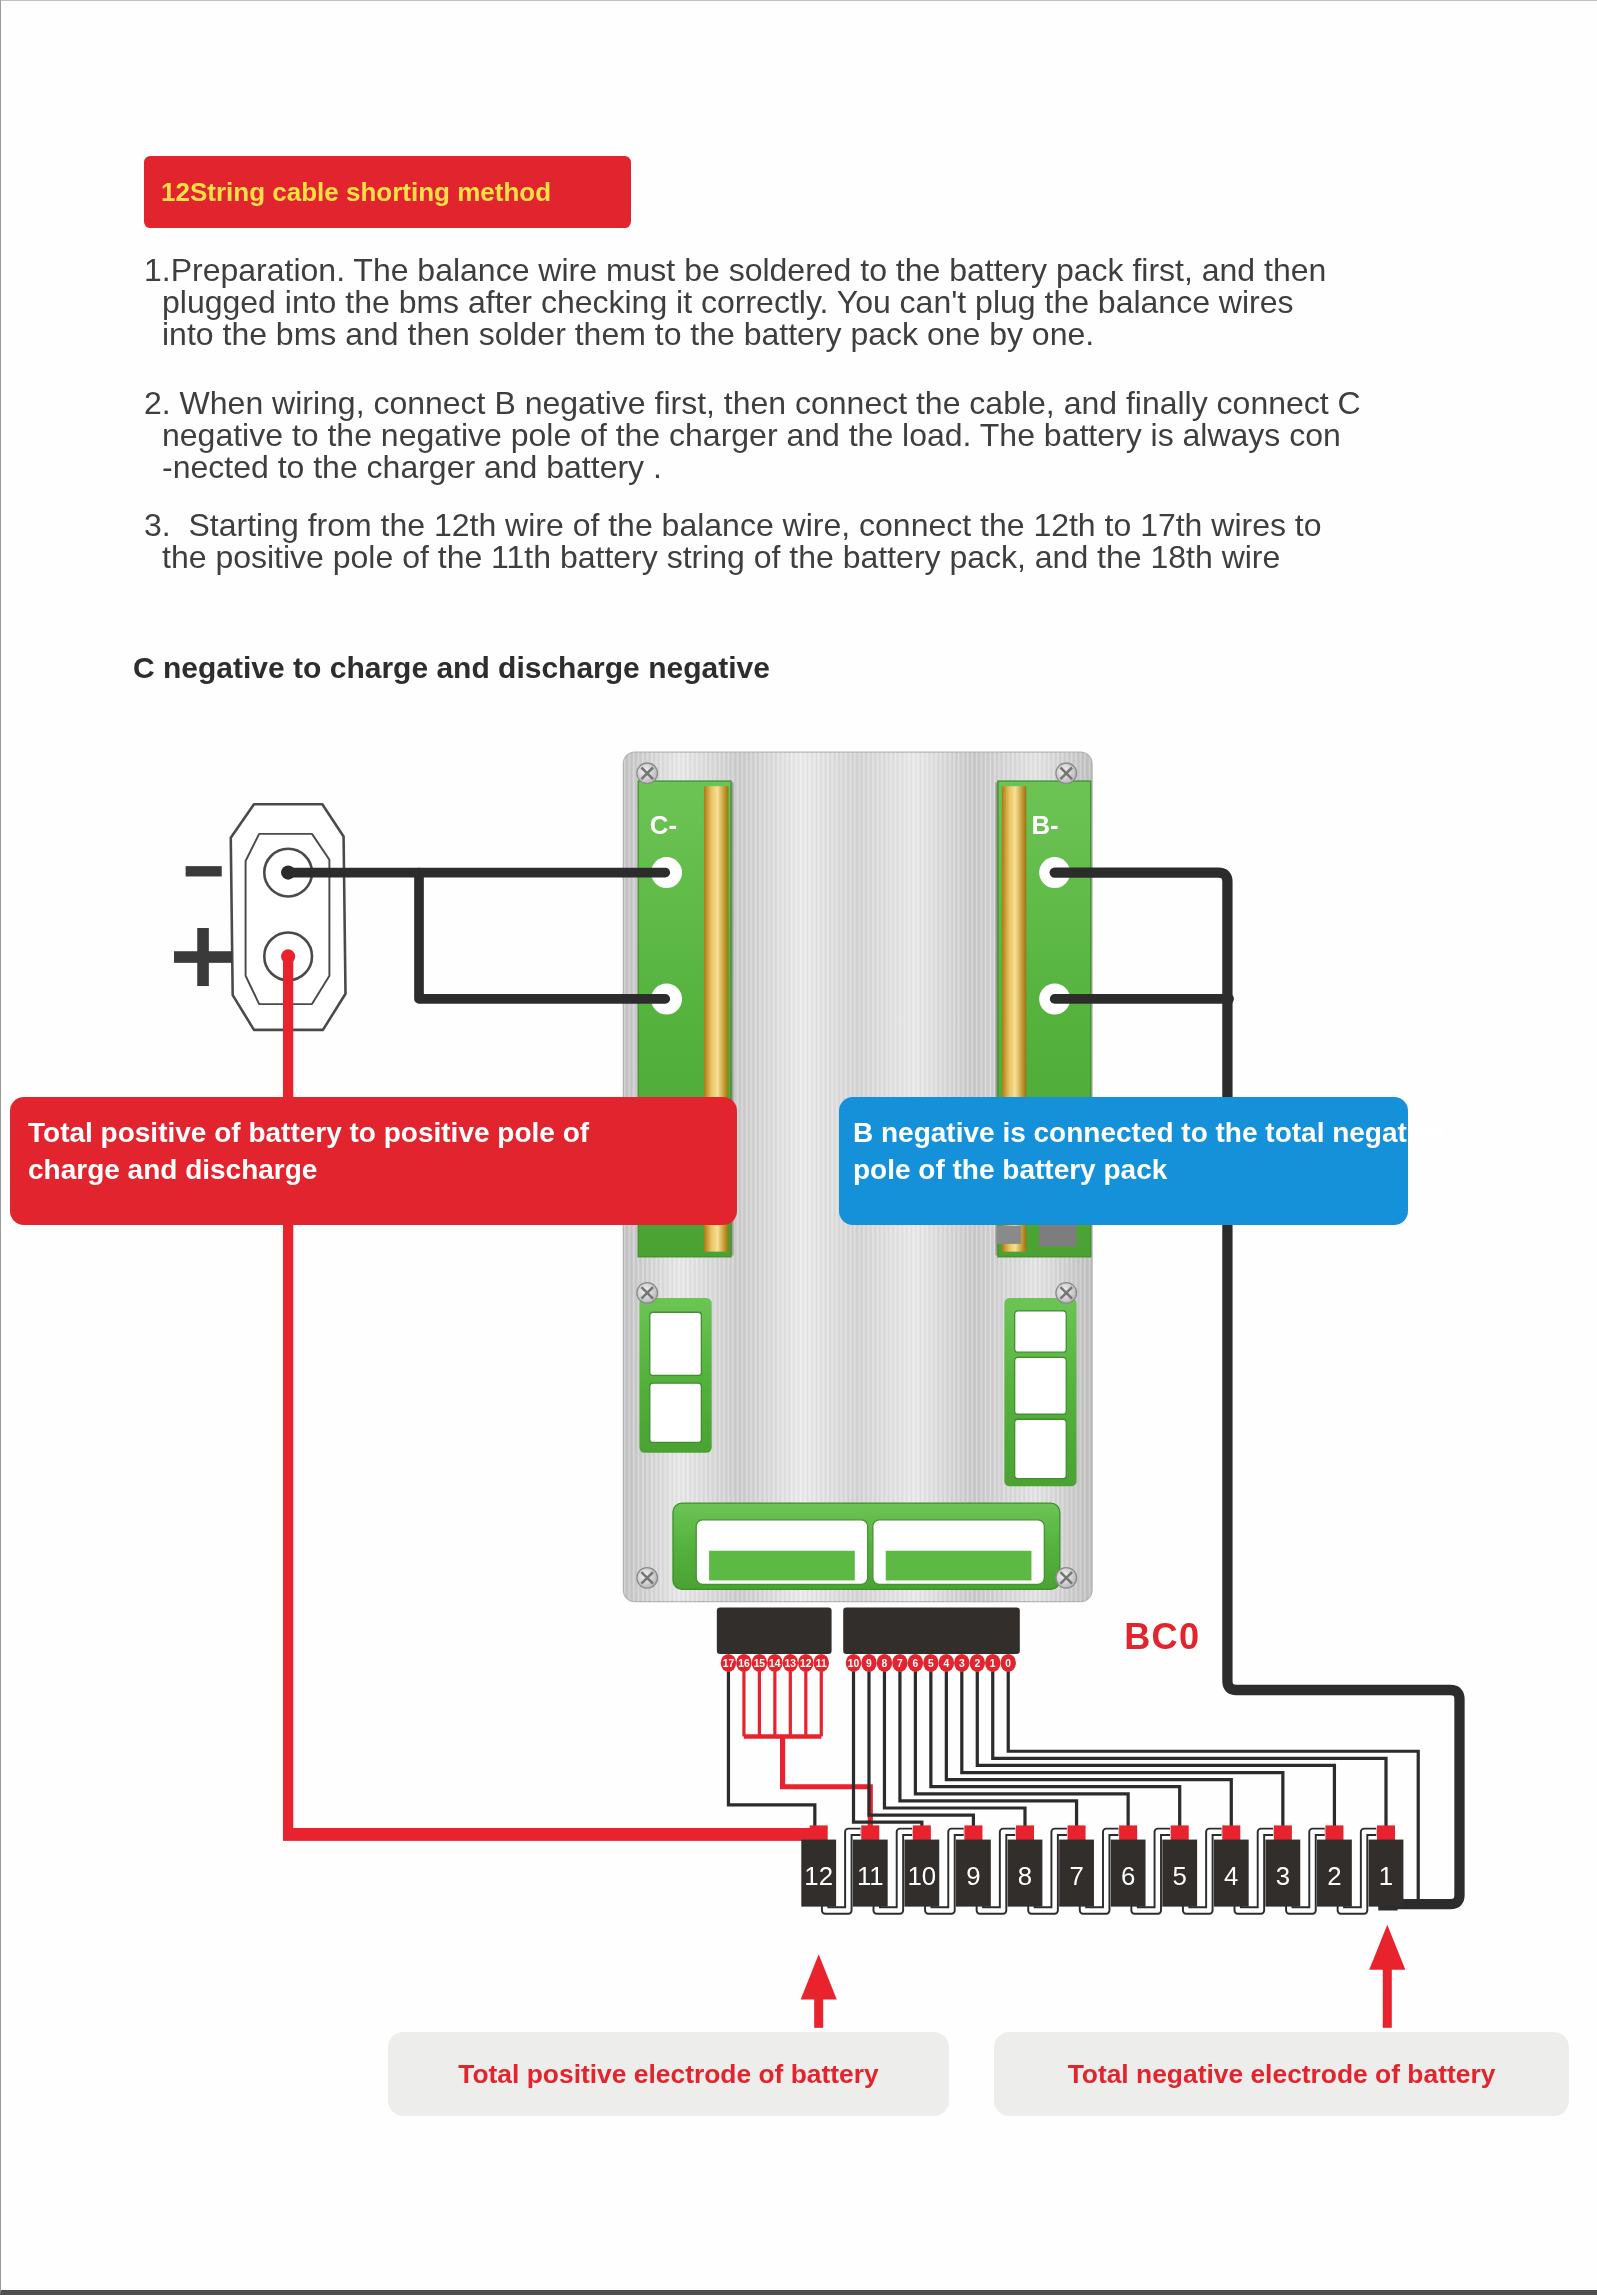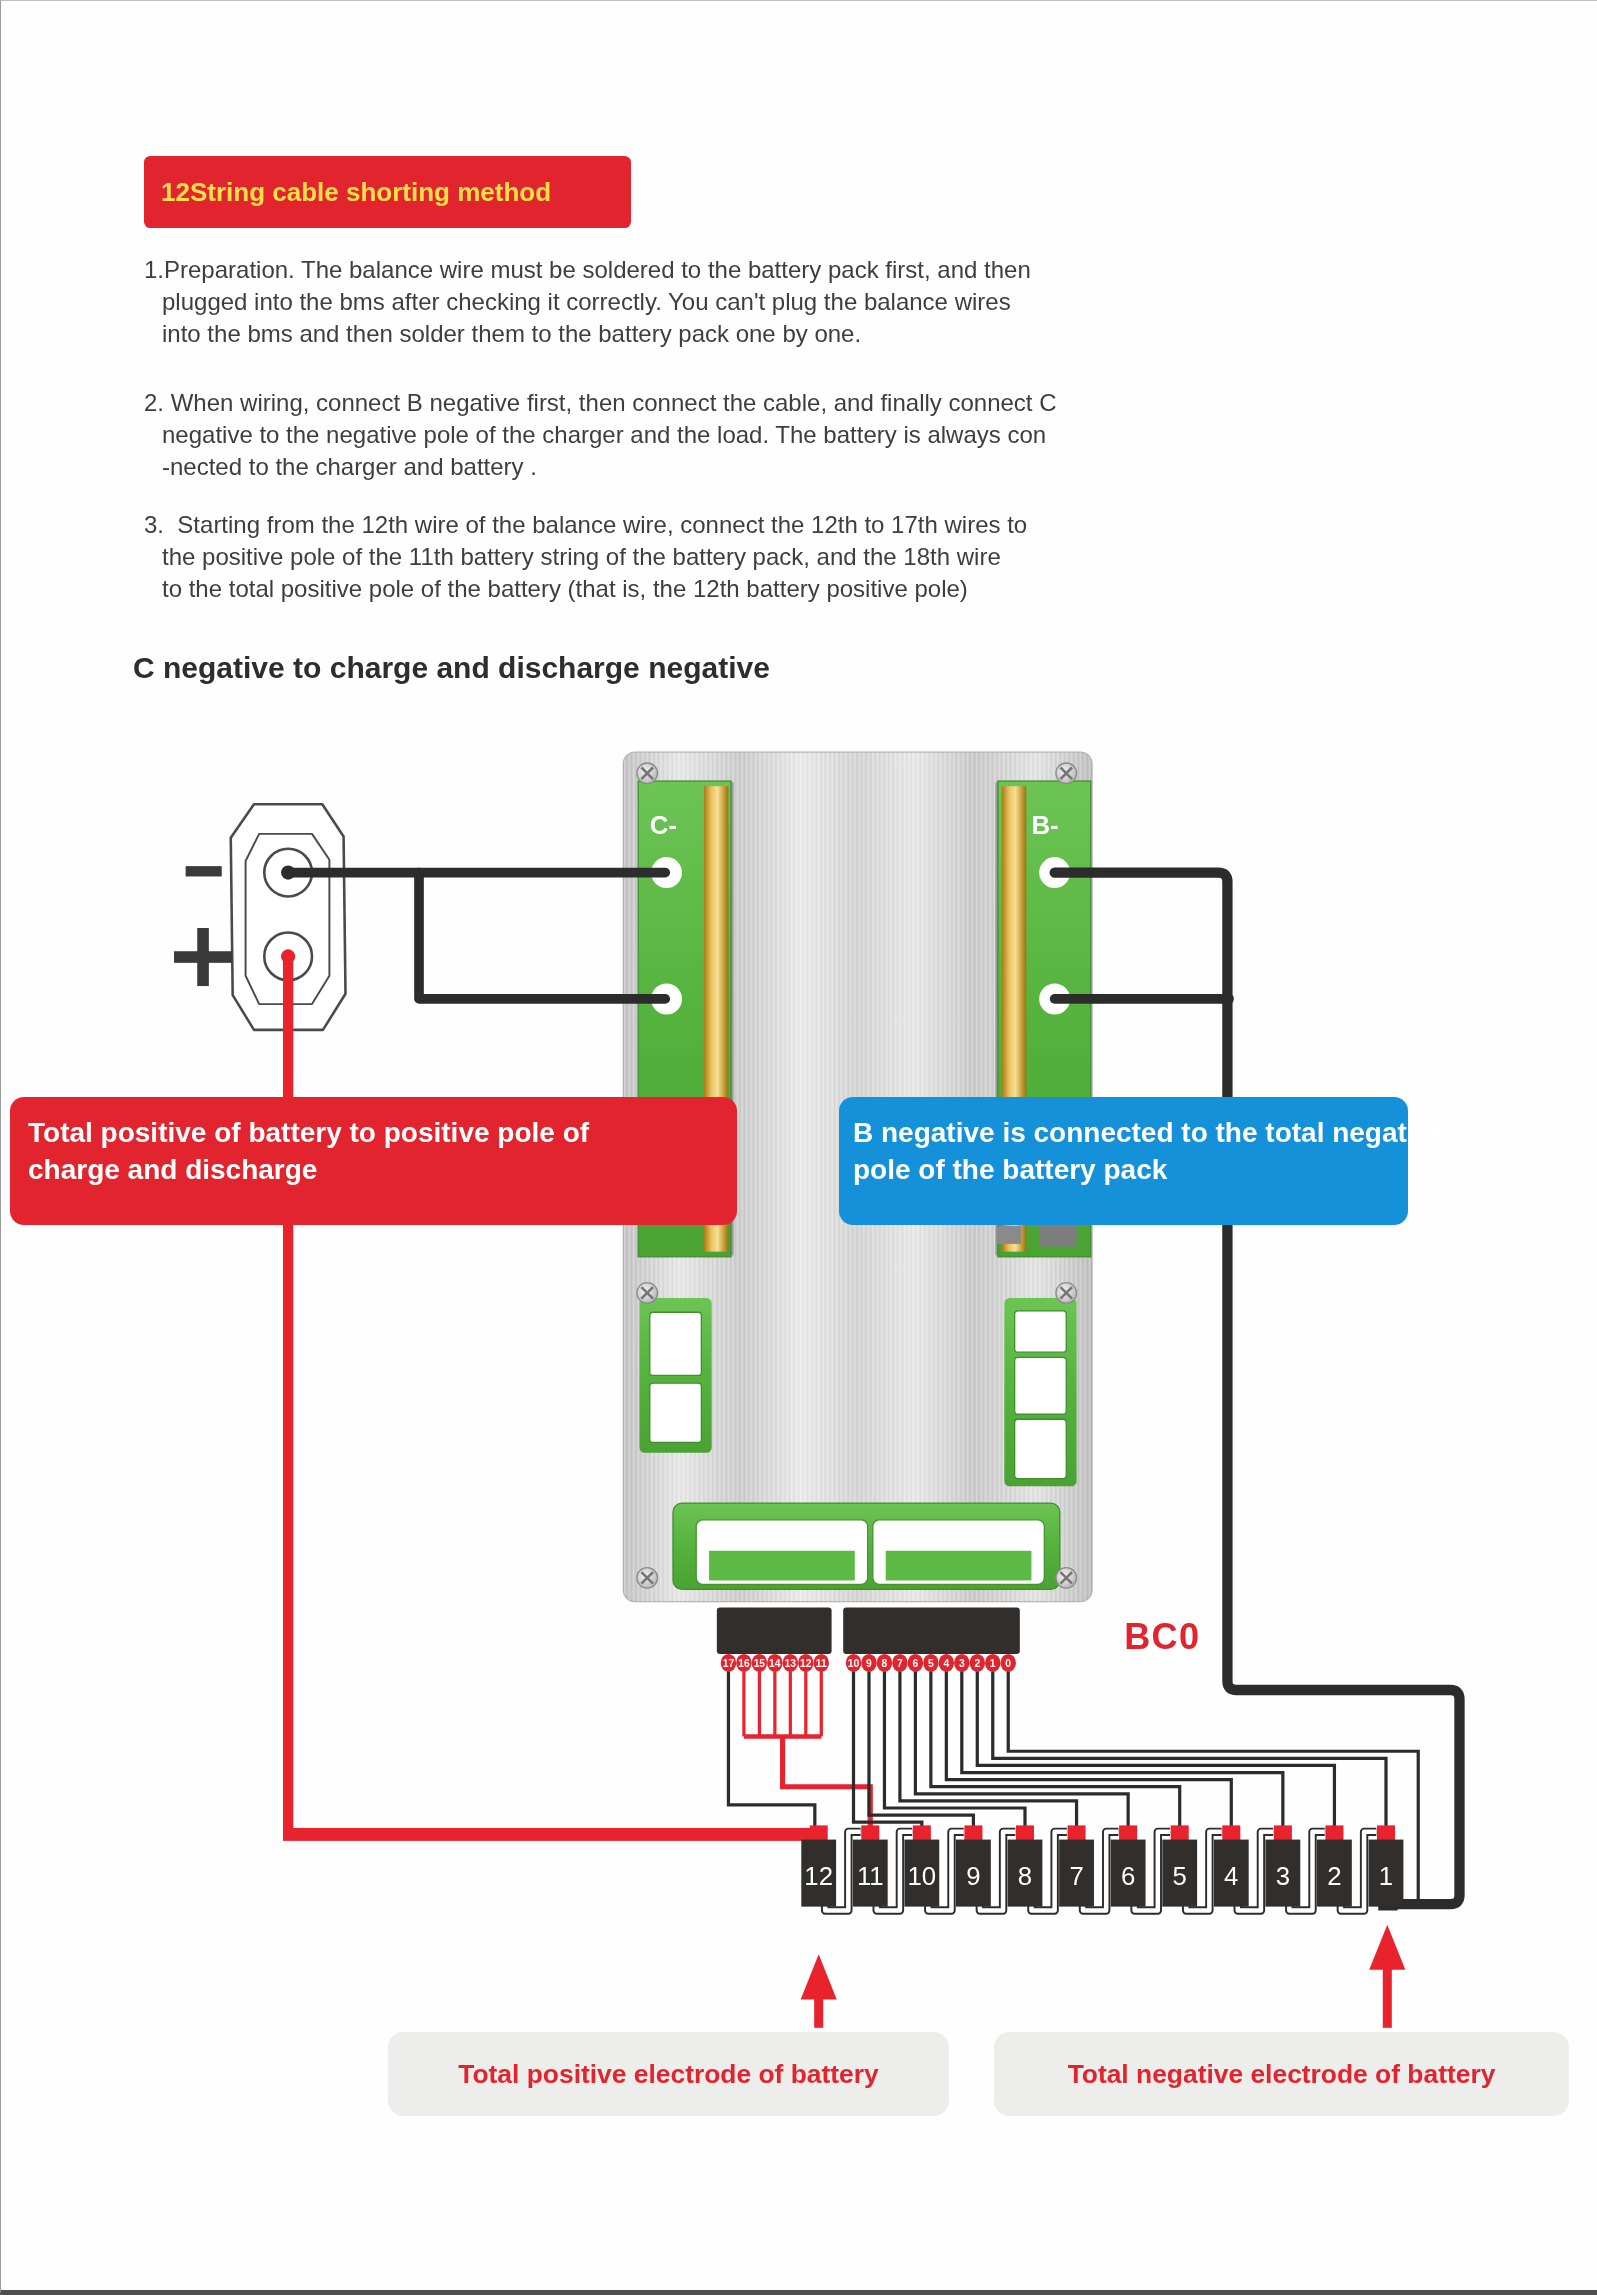--- a/index.html
+++ b/index.html
@@ -9,21 +9,21 @@
     border-left:1.9px solid #9a9a9a;border-top:1.3px solid #c0c0c0;border-right:1.3px solid #c0c0c0;
     border-bottom:5.8px solid #4e4e4e;
     font-family:"Liberation Sans", sans-serif;overflow:hidden;
   }
   .title-box{
     position:absolute;left:143px;top:155px;width:487px;height:72px;
     background:#e2242e;border-radius:6.4px;color:#fde047;
     font-size:26px;font-weight:bold;line-height:72px;padding-left:17px;box-sizing:border-box;
     z-index:1;
   }
-  .para{position:absolute;left:143px;color:#3e3e3e;font-size:24px;line-height:32px;z-index:1;}
+  .para{position:absolute;left:143px;color:#3e3e3e;font-size:32px;line-height:32px;z-index:1;}
   .para .line{white-space:pre;}
   .para .line + .line{padding-left:18px;}
   #para-1{top:253px;}
   #para-2{top:386px;}
   #para-3{top:508px;}
   .section-heading{
     position:absolute;left:132px;top:650px;font-size:30px;font-weight:bold;color:#2d2d2d;z-index:1;white-space:pre;text-align:center;
   }
   #diagram-svg{position:absolute;left:0;top:0;z-index:2;}
   .callout{
@@ -54,21 +54,20 @@
       <div class="line">into the bms and then solder them to the battery pack one by one.</div>
     </div>
   <div class="para" id="para-2">
       <div class="line">2. When wiring, connect B negative first, then connect the cable, and finally connect C</div>
       <div class="line">negative to the negative pole of the charger and the load. The battery is always con</div>
       <div class="line">-nected to the charger and battery .</div>
     </div>
   <div class="para" id="para-3">
       <div class="line">3.  Starting from the 12th wire of the balance wire, connect the 12th to 17th wires to</div>
       <div class="line">the positive pole of the 11th battery string of the battery pack, and the 18th wire</div>
-      <div class="line">to the total positive pole of the battery (that is, the 12th battery positive pole)</div>
     </div>
 
   <div class="section-heading">C negative to charge and discharge negative</div>
 
   <svg id="diagram-svg" width="1598" height="2295" viewBox="0 0 2478 3560" xmlns="http://www.w3.org/2000/svg">
     <defs>
       <linearGradient id="metal" x1="0" y1="0" x2="1" y2="0">
         <stop offset="0" stop-color="#c2c2c2"></stop>
           <stop offset="0.12" stop-color="#e7e7e7"></stop>
         <stop offset="0.25" stop-color="#cbcbcb"></stop>

